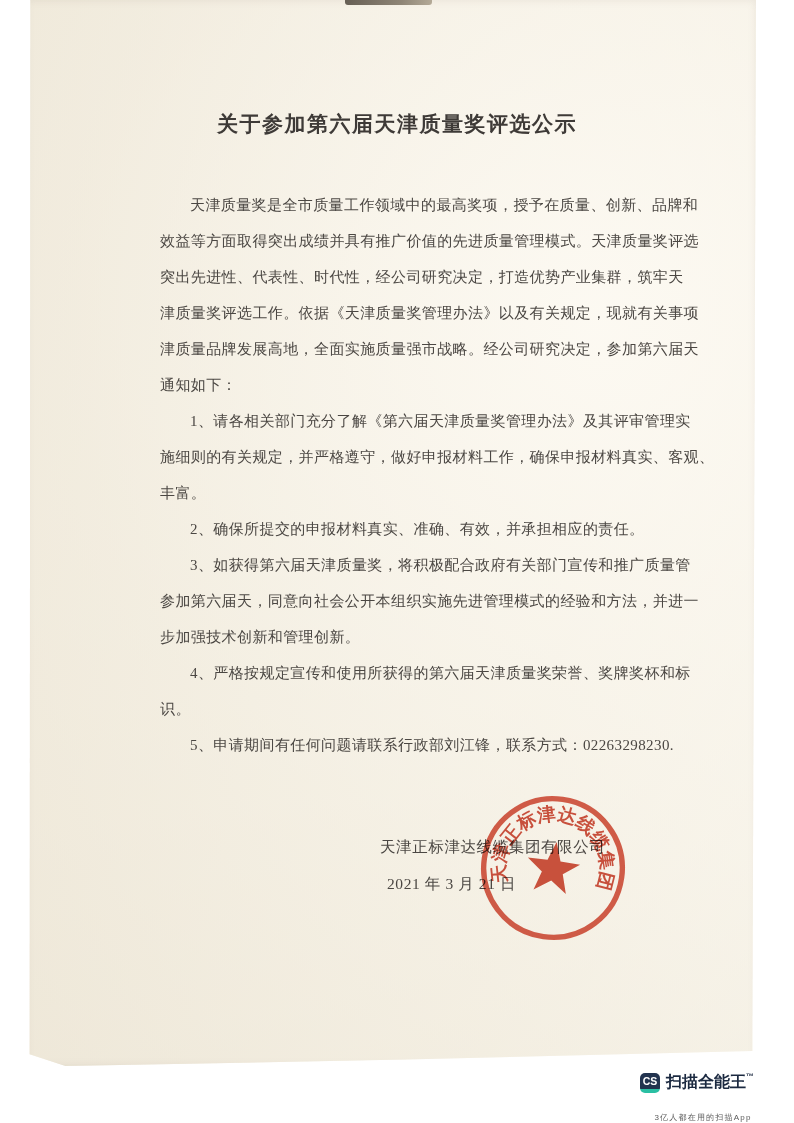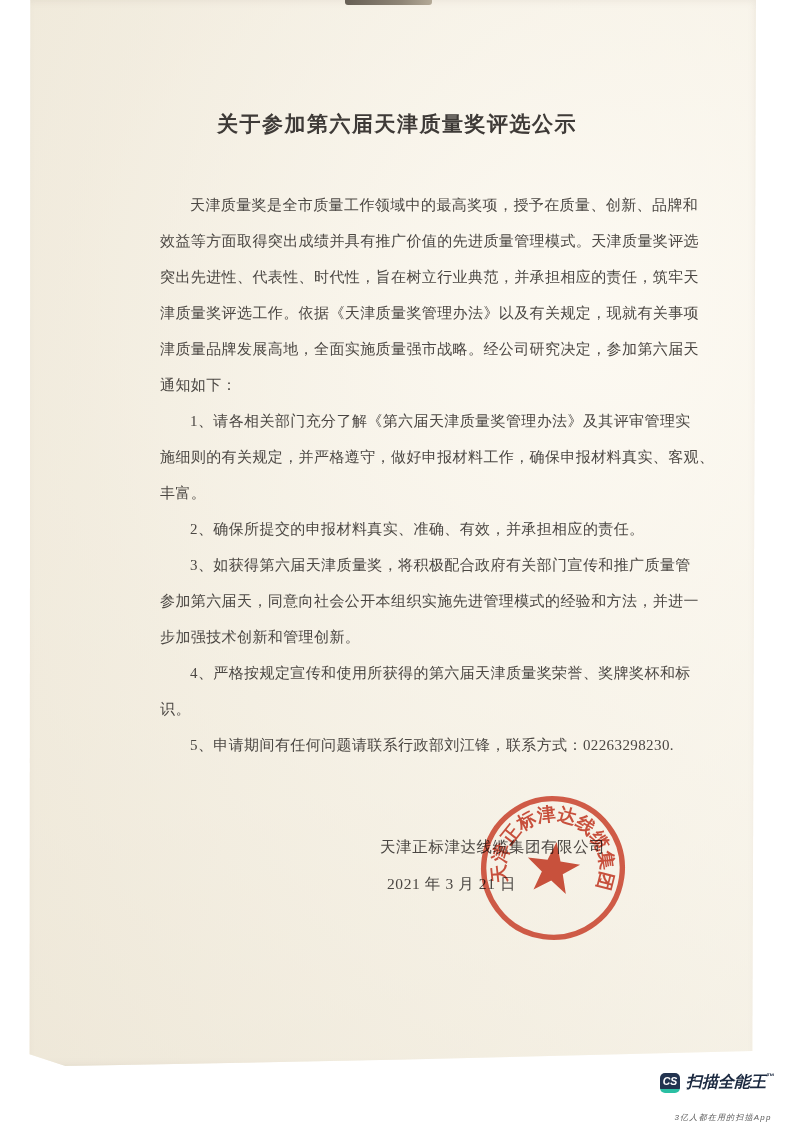--- a/index.html
+++ b/index.html
@@ -41,21 +41,21 @@
                  letter-spacing:0.6px; color:#4b4743; white-space:nowrap; }
 
   
   .stamp-wrap {
     position:absolute; left:476px; top:791px; width:154px; height:154px;
     transform:rotate(8deg); mix-blend-mode:multiply; opacity:.92;
   }
   .stamp-wrap svg { width:100%; height:100%; }
 
   
-  .wm { position:absolute; left:660px; top:1072px; width:126px;font-style:italic; }
+  .wm { position:absolute; left:640px; top:1072px; width:126px; }
   .wm-row { display:flex; align-items:center; gap:6px; }
   .wm-icon {
     width:20px; height:20px; border-radius:5px; flex:0 0 20px;
     background:linear-gradient(180deg, #22334f 0%, #22334f 78%, #2abfa3 78%, #2abfa3 100%);
     color:#ffffff; font-family:"Liberation Sans", sans-serif; font-weight:bold;
     font-size:10.5px; line-height:17px; text-align:center;
   }
   .wm-name { font-family:"Liberation Sans", sans-serif; font-weight:bold;
              font-size:16px; color:#1b2940; white-space:nowrap; }
   .wm-tm { font-size:8px; vertical-align:top; }
@@ -69,21 +69,21 @@
 <div class="page">
 
   <div class="paper"></div>
   <div class="scan-edge-top"></div>
 
   <div class="doc-title">关于参加第六届天津质量奖评选公示</div>
 
   <div class="body-lines">
     <div class="body-line indent">天津质量奖是全市质量工作领域中的最高奖项，授予在质量、创新、品牌和</div>
     <div class="body-line">效益等方面取得突出成绩并具有推广价值的先进质量管理模式。天津质量奖评选</div>
-    <div class="body-line">突出先进性、代表性、时代性，旨在树立行业典范，并承担相应的责任，筑牢天</div>
+    <div class="body-line">突出先进性、代表性、时代性，经公司研究决定，打造优势产业集群，筑牢天</div>
     <div class="body-line">津质量奖评选工作。依据《天津质量奖管理办法》以及有关规定，现就有关事项</div>
     <div class="body-line">津质量品牌发展高地，全面实施质量强市战略。经公司研究决定，参加第六届天</div>
     <div class="body-line">通知如下：</div>
     <div class="body-line indent">1、请各相关部门充分了解《第六届天津质量奖管理办法》及其评审管理实</div>
     <div class="body-line">施细则的有关规定，并严格遵守，做好申报材料工作，确保申报材料真实、客观、</div>
     <div class="body-line">丰富。</div>
     <div class="body-line indent">2、确保所提交的申报材料真实、准确、有效，并承担相应的责任。</div>
     <div class="body-line indent">3、如获得第六届天津质量奖，将积极配合政府有关部门宣传和推广质量管</div>
     <div class="body-line">参加第六届天，同意向社会公开本组织实施先进管理模式的经验和方法，并进一</div>
     <div class="body-line">步加强技术创新和管理创新。</div>

